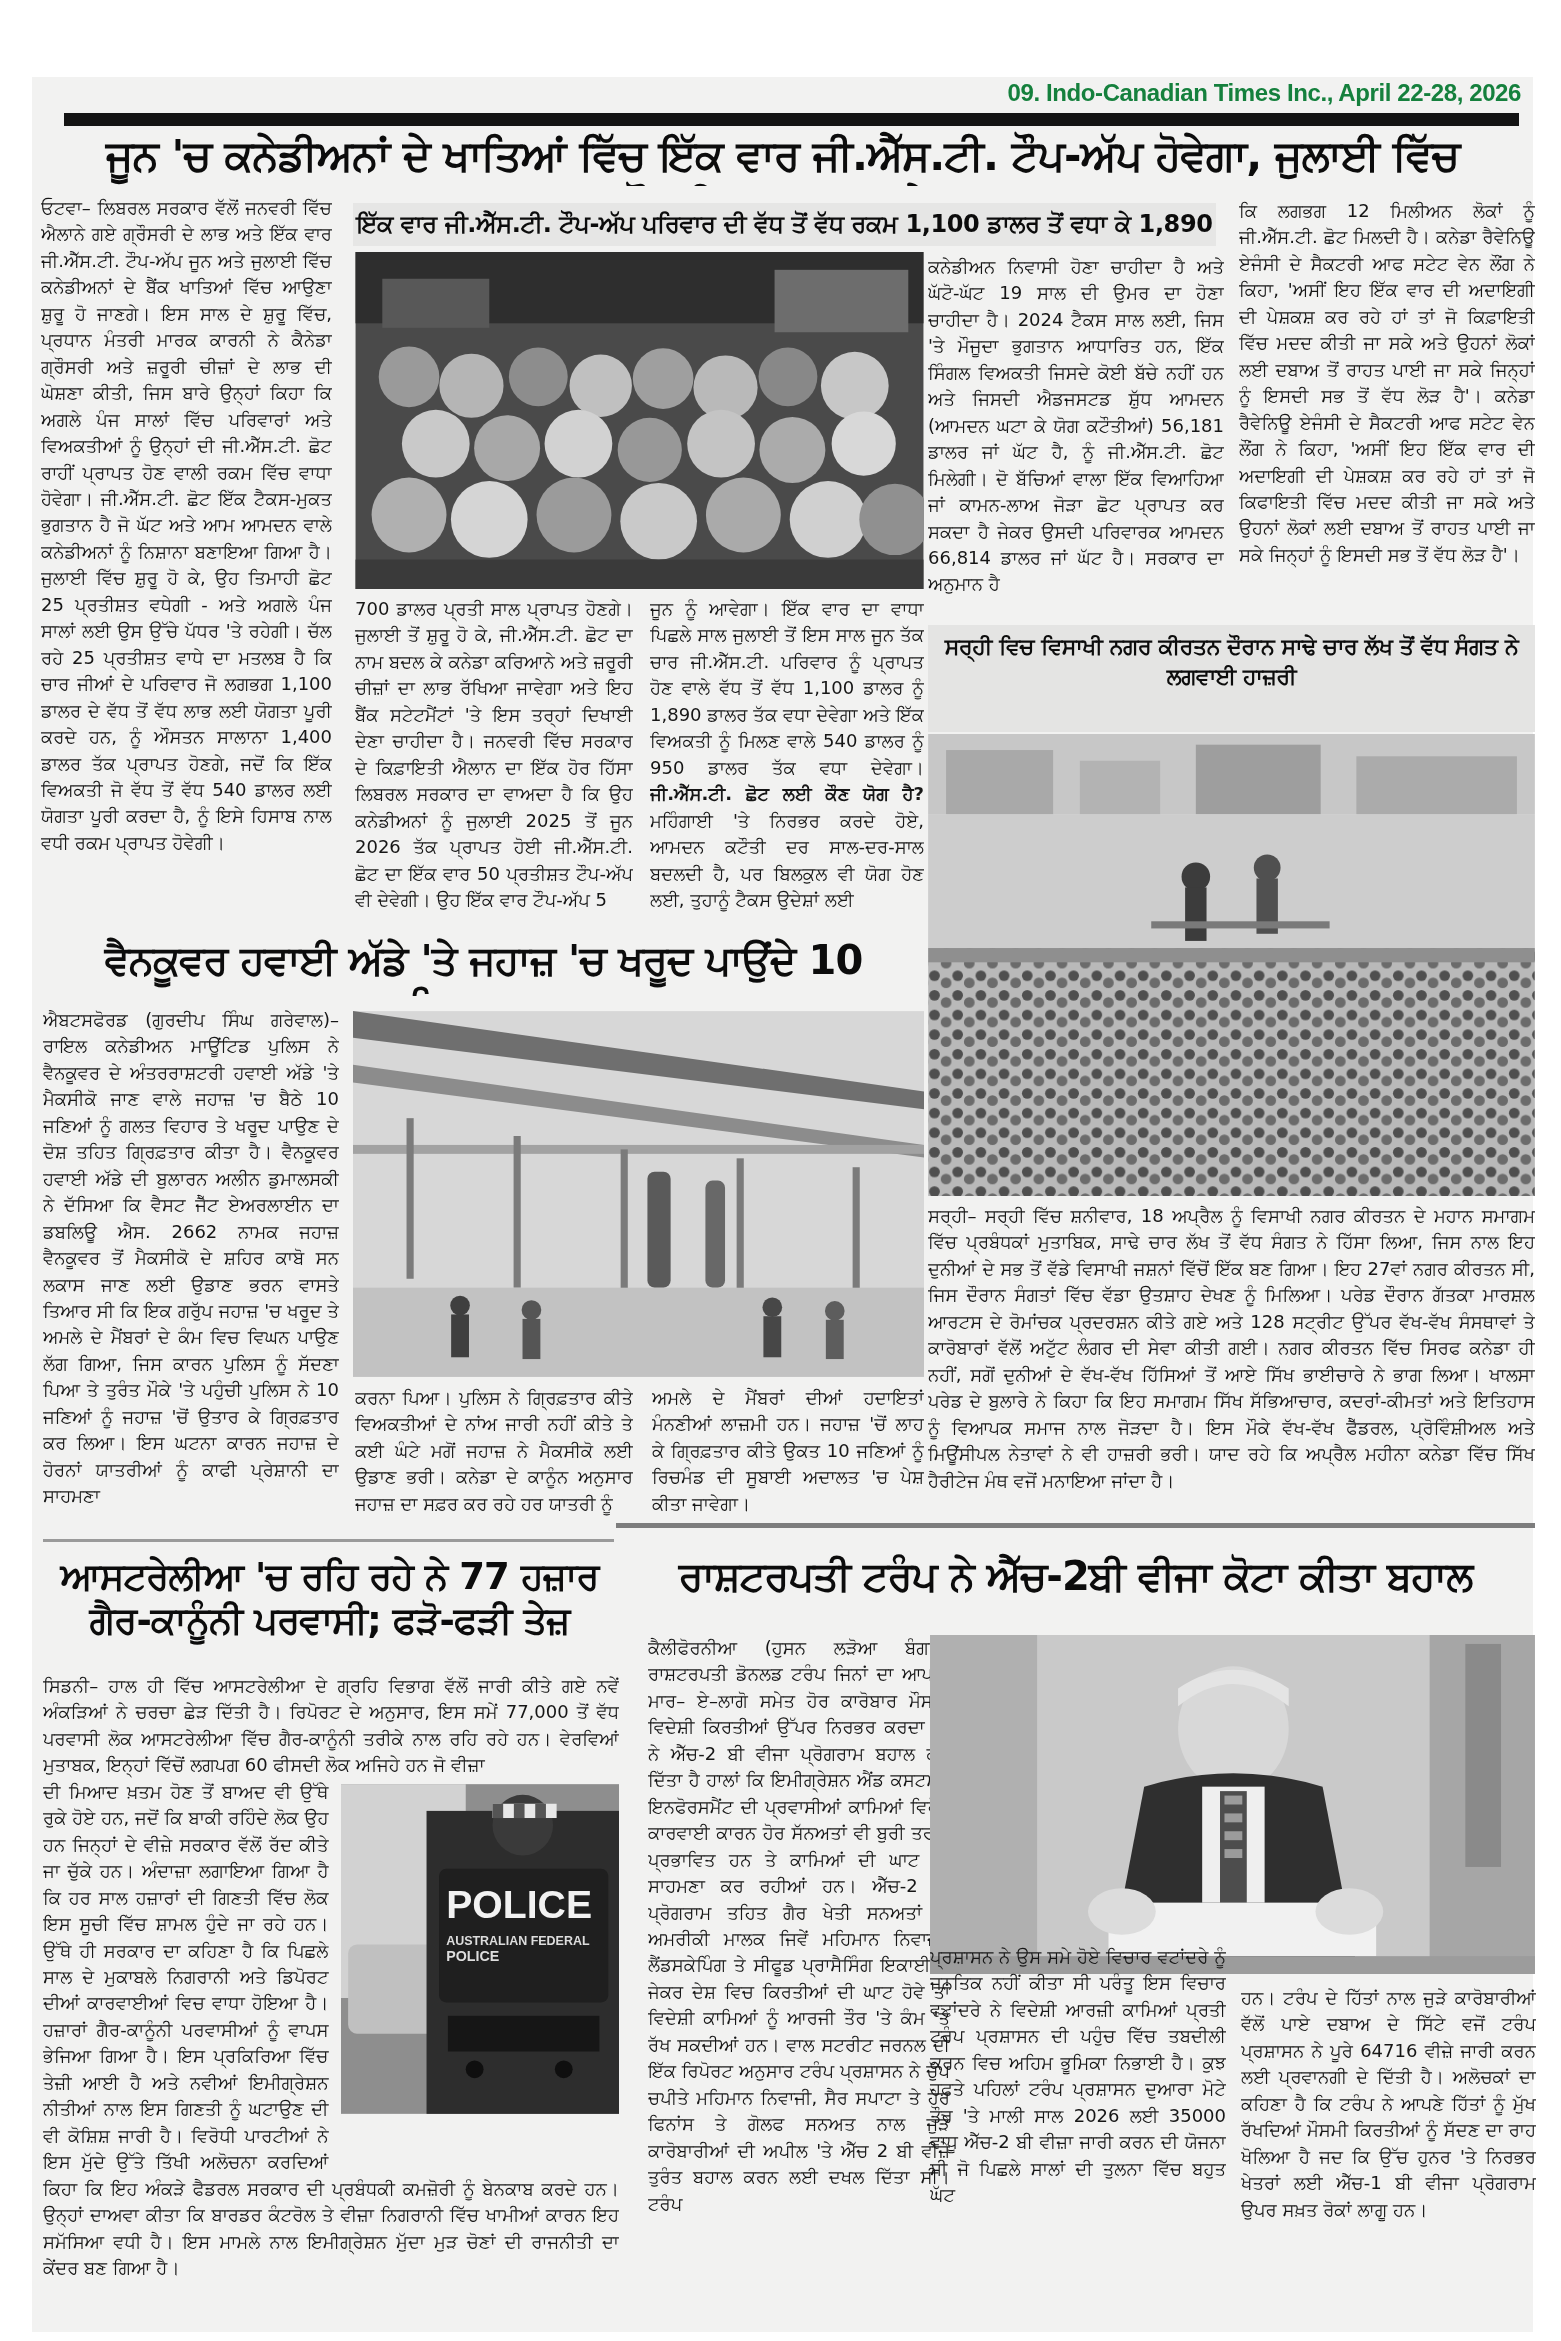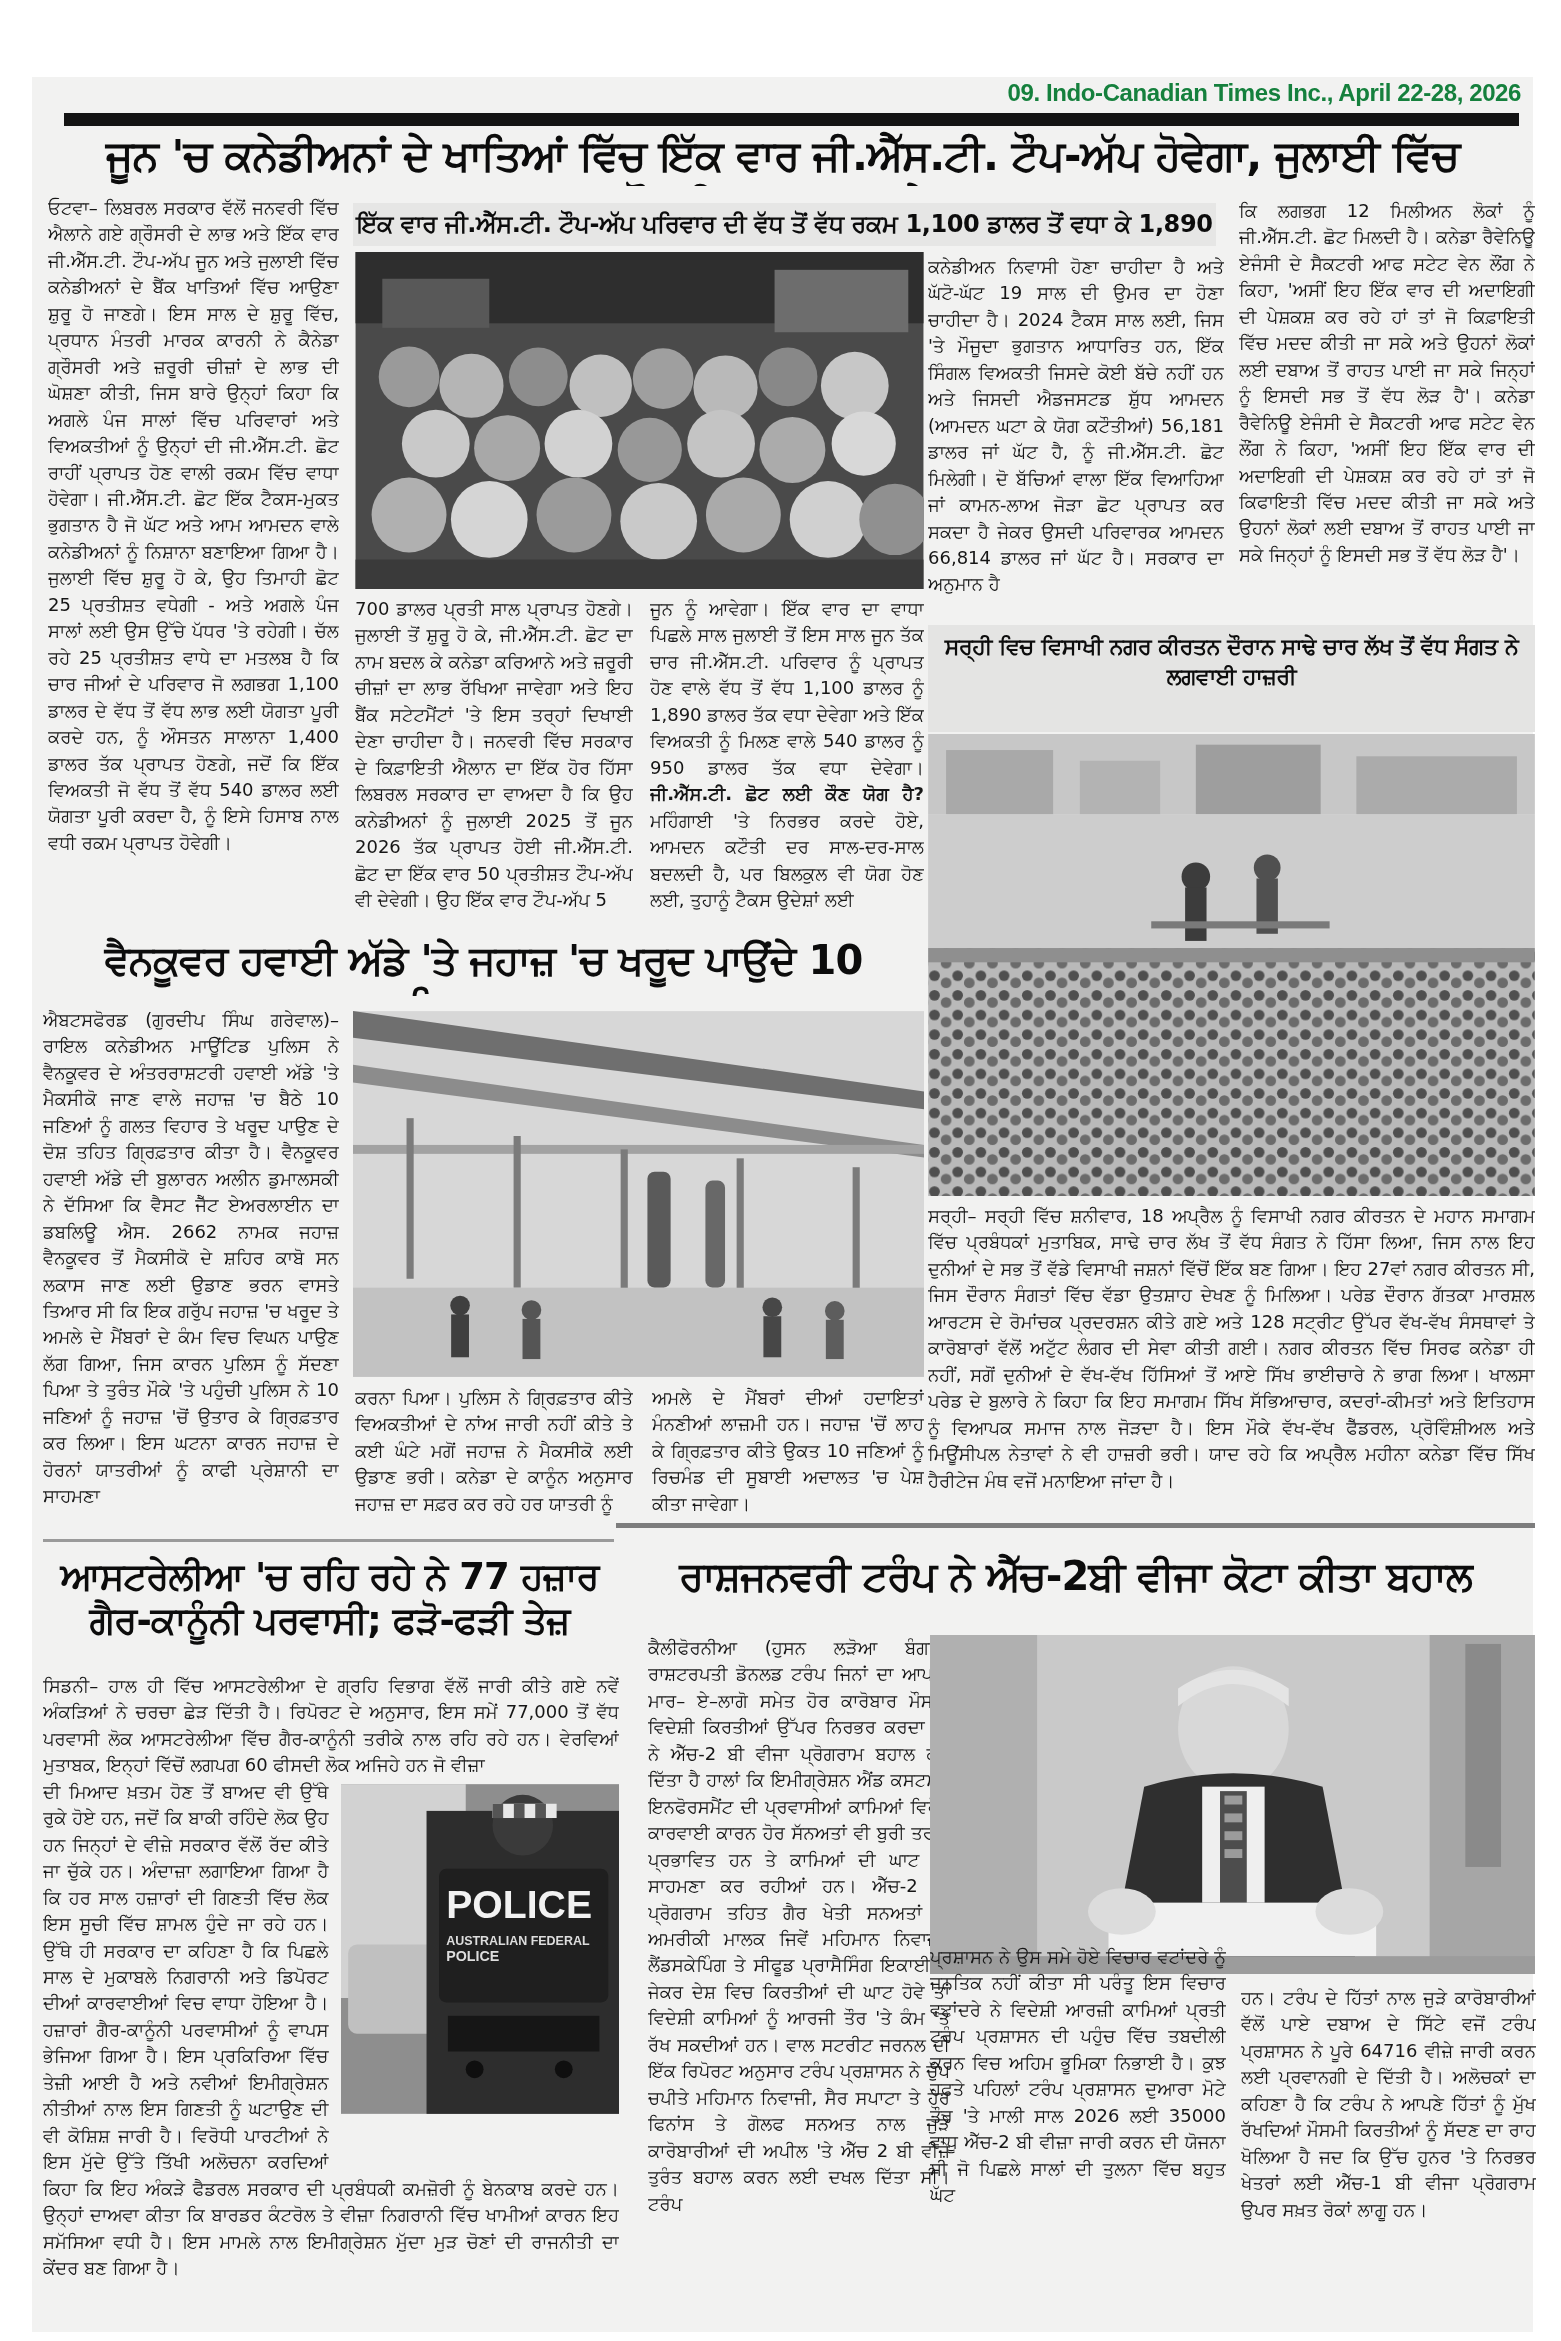--- a/index.html
+++ b/index.html
@@ -23,21 +23,21 @@
 </head>
 <body>
 
 <div class="scan-bg"></div>
 
 <div class="abs masthead" style="left:625px;top:79px;width:896px;height:30px;">09. Indo-Canadian Times Inc., April 22-28, 2026</div>
 <div class="abs rule-heavy" style="left:64px;top:113px;width:1455px;height:12.5px;"></div>
 
 <div class="abs headline headline-xl" style="left:46px;top:131px;width:1473px;height:55px;">ਜੂਨ 'ਚ ਕਨੇਡੀਅਨਾਂ ਦੇ ਖਾਤਿਆਂ ਵਿੱਚ ਇੱਕ ਵਾਰ ਜੀ.ਐੱਸ.ਟੀ. ਟੌਪ-ਅੱਪ ਹੋਵੇਗਾ, ਜੁਲਾਈ ਵਿੱਚ ਗ੍ਰੌਸਰੀ  ਦਾ ਲਾਭ ਆਵੇਗਾ</div>
 
-<div class="abs bodytxt" style="left:48px;top:195px;width:291px;height:734px;">
+<div class="abs bodytxt" style="left:41px;top:195px;width:291px;height:734px;">
     <p>ਓਟਵਾ– ਲਿਬਰਲ ਸਰਕਾਰ ਵੱਲੋਂ ਜਨਵਰੀ ਵਿੱਚ ਐਲਾਨੇ ਗਏ ਗ੍ਰੌਸਰੀ ਦੇ ਲਾਭ ਅਤੇ ਇੱਕ ਵਾਰ ਜੀ.ਐੱਸ.ਟੀ. ਟੌਪ-ਅੱਪ ਜੂਨ ਅਤੇ ਜੁਲਾਈ ਵਿੱਚ ਕਨੇਡੀਅਨਾਂ ਦੇ ਬੈਂਕ ਖਾਤਿਆਂ ਵਿੱਚ ਆਉਣਾ ਸ਼ੁਰੂ ਹੋ ਜਾਣਗੇ। ਇਸ ਸਾਲ ਦੇ ਸ਼ੁਰੂ ਵਿੱਚ, ਪ੍ਰਧਾਨ ਮੰਤਰੀ ਮਾਰਕ ਕਾਰਨੀ ਨੇ ਕੈਨੇਡਾ ਗ੍ਰੌਸਰੀ ਅਤੇ ਜ਼ਰੂਰੀ ਚੀਜ਼ਾਂ ਦੇ ਲਾਭ ਦੀ ਘੋਸ਼ਣਾ ਕੀਤੀ, ਜਿਸ ਬਾਰੇ ਉਨ੍ਹਾਂ ਕਿਹਾ ਕਿ ਅਗਲੇ ਪੰਜ ਸਾਲਾਂ ਵਿੱਚ ਪਰਿਵਾਰਾਂ ਅਤੇ ਵਿਅਕਤੀਆਂ ਨੂੰ ਉਨ੍ਹਾਂ ਦੀ ਜੀ.ਐੱਸ.ਟੀ. ਛੋਟ ਰਾਹੀਂ ਪ੍ਰਾਪਤ ਹੋਣ ਵਾਲੀ ਰਕਮ ਵਿੱਚ ਵਾਧਾ ਹੋਵੇਗਾ। ਜੀ.ਐੱਸ.ਟੀ. ਛੋਟ ਇੱਕ ਟੈਕਸ-ਮੁਕਤ ਭੁਗਤਾਨ ਹੈ ਜੋ ਘੱਟ ਅਤੇ ਆਮ ਆਮਦਨ ਵਾਲੇ ਕਨੇਡੀਅਨਾਂ ਨੂੰ ਨਿਸ਼ਾਨਾ ਬਣਾਇਆ ਗਿਆ ਹੈ। ਜੁਲਾਈ ਵਿੱਚ ਸ਼ੁਰੂ ਹੋ ਕੇ, ਉਹ ਤਿਮਾਹੀ ਛੋਟ 25 ਪ੍ਰਤੀਸ਼ਤ ਵਧੇਗੀ - ਅਤੇ ਅਗਲੇ ਪੰਜ ਸਾਲਾਂ ਲਈ ਉਸ ਉੱਚੇ ਪੱਧਰ 'ਤੇ ਰਹੇਗੀ। ਚੱਲ ਰਹੇ 25 ਪ੍ਰਤੀਸ਼ਤ ਵਾਧੇ ਦਾ ਮਤਲਬ ਹੈ ਕਿ ਚਾਰ ਜੀਆਂ ਦੇ ਪਰਿਵਾਰ ਜੋ ਲਗਭਗ 1,100 ਡਾਲਰ ਦੇ ਵੱਧ ਤੋਂ ਵੱਧ ਲਾਭ ਲਈ ਯੋਗਤਾ ਪੂਰੀ ਕਰਦੇ ਹਨ, ਨੂੰ ਔਸਤਨ ਸਾਲਾਨਾ 1,400 ਡਾਲਰ ਤੱਕ ਪ੍ਰਾਪਤ ਹੋਣਗੇ, ਜਦੋਂ ਕਿ ਇੱਕ ਵਿਅਕਤੀ ਜੋ ਵੱਧ ਤੋਂ ਵੱਧ 540 ਡਾਲਰ ਲਈ ਯੋਗਤਾ ਪੂਰੀ ਕਰਦਾ ਹੈ, ਨੂੰ ਇਸੇ ਹਿਸਾਬ ਨਾਲ ਵਧੀ ਰਕਮ ਪ੍ਰਾਪਤ ਹੋਵੇਗੀ।</p>
   </div>
 
 <div class="abs subhead-bar" style="left:353px;top:203px;width:863px;height:43px;">ਇੱਕ ਵਾਰ ਜੀ.ਐੱਸ.ਟੀ. ਟੌਪ-ਅੱਪ ਪਰਿਵਾਰ ਦੀ ਵੱਧ ਤੋਂ ਵੱਧ ਰਕਮ 1,100 ਡਾਲਰ ਤੋਂ ਵਧਾ ਕੇ 1,890 ਡਾਲਰ ਕਰ ਦੇਵੇਗਾ</div>
 
 <div class="abs" style="left:355px;top:252px;width:569px;height:337px;">
   <svg width="569" height="337" xmlns="http://www.w3.org/2000/svg" viewBox="0 0 637 378">
     <rect width="637" height="378" fill="#4a4a4a"></rect>
     <rect y="0" width="637" height="80" fill="#2e2e2e"></rect>
     <circle cx="60" cy="140" r="34" fill="#9a9a9a"></circle>
@@ -180,21 +180,21 @@
       <text x="118" y="180" font-family="Liberation Sans, sans-serif" font-size="14" font-weight="bold" fill="#dddddd">AUSTRALIAN FEDERAL</text>
       <text x="118" y="198" font-family="Liberation Sans, sans-serif" font-size="16" font-weight="bold" fill="#dddddd">POLICE</text>
       <rect x="120" y="260" width="170" height="40" fill="#161616"></rect>
       <circle cx="150" cy="320" r="10" fill="#0f0f0f"></circle>
         <circle cx="250" cy="320" r="10" fill="#0f0f0f"></circle>
     </svg>
   </div>
   <p><span>ਦੀ ਮਿਆਦ ਖ਼ਤਮ ਹੋਣ ਤੋਂ ਬਾਅਦ ਵੀ ਉੱਥੇ ਰੁਕੇ ਹੋਏ ਹਨ, ਜਦੋਂ ਕਿ ਬਾਕੀ ਰਹਿੰਦੇ ਲੋਕ ਉਹ ਹਨ ਜਿਨ੍ਹਾਂ ਦੇ ਵੀਜ਼ੇ ਸਰਕਾਰ ਵੱਲੋਂ ਰੱਦ ਕੀਤੇ ਜਾ ਚੁੱਕੇ ਹਨ। ਅੰਦਾਜ਼ਾ ਲਗਾਇਆ ਗਿਆ ਹੈ ਕਿ ਹਰ ਸਾਲ ਹਜ਼ਾਰਾਂ ਦੀ ਗਿਣਤੀ ਵਿੱਚ ਲੋਕ ਇਸ ਸੂਚੀ ਵਿੱਚ ਸ਼ਾਮਲ ਹੁੰਦੇ ਜਾ ਰਹੇ ਹਨ। ਉੱਥੇ ਹੀ ਸਰਕਾਰ ਦਾ ਕਹਿਣਾ </span><span>ਹੈ ਕਿ ਪਿਛਲੇ ਸਾਲ ਦੇ ਮੁਕਾਬਲੇ ਨਿਗਰਾਨੀ ਅਤੇ ਡਿਪੋਰਟ ਦੀਆਂ ਕਾਰਵਾਈਆਂ ਵਿਚ ਵਾਧਾ ਹੋਇਆ ਹੈ। ਹਜ਼ਾਰਾਂ ਗੈਰ-ਕਾਨੂੰਨੀ ਪਰਵਾਸੀਆਂ ਨੂੰ ਵਾਪਸ ਭੇਜਿਆ ਗਿਆ ਹੈ। ਇਸ ਪ੍ਰਕਿਰਿਆ ਵਿੱਚ ਤੇਜ਼ੀ ਆਈ ਹੈ ਅਤੇ ਨਵੀਆਂ ਇਮੀਗ੍ਰੇਸ਼ਨ ਨੀਤੀਆਂ ਨਾਲ ਇਸ ਗਿਣਤੀ ਨੂੰ ਘਟਾਉਣ ਦੀ ਵੀ ਕੋਸ਼ਿਸ਼ ਜਾਰੀ ਹੈ। ਵਿਰੋਧੀ ਪਾਰਟੀਆਂ ਨੇ ਇਸ ਮੁੱਦੇ ਉੱਤੇ ਤਿੱਖੀ ਅਲੋਚਨਾ ਕਰਦਿਆਂ ਕਿਹਾ ਕਿ ਇਹ ਅੰਕੜੇ ਫੈਡਰਲ ਸਰਕਾਰ ਦੀ ਪ੍ਰਬੰਧਕੀ ਕਮਜ਼ੋਰੀ ਨੂੰ ਬੇਨਕਾਬ ਕਰਦੇ ਹਨ। ਉਨ੍ਹਾਂ ਦਾਅਵਾ ਕੀਤਾ ਕਿ ਬਾਰਡਰ ਕੰਟਰੋਲ ਤੇ ਵੀਜ਼ਾ ਨਿਗਰਾਨੀ ਵਿੱਚ ਖਾਮੀਆਂ ਕਾਰਨ ਇਹ ਸਮੱਸਿਆ ਵਧੀ ਹੈ। ਇਸ ਮਾਮਲੇ ਨਾਲ ਇਮੀਗ੍ਰੇਸ਼ਨ ਮੁੱਦਾ ਮੁੜ ਚੋਣਾਂ ਦੀ ਰਾਜਨੀਤੀ ਦਾ ਕੇਂਦਰ ਬਣ ਗਿਆ ਹੈ।</span></p>
 </div>
 
-<div class="abs headline headline-lg" style="left:616px;top:1553px;width:919px;height:57px;">ਰਾਸ਼ਜਨਵਰੀ ਟਰੰਪ ਨੇ ਐੱਚ-2ਬੀ ਵੀਜਾ ਕੋਟਾ ਕੀਤਾ ਬਹਾਲ</div>
+<div class="abs headline headline-lg" style="left:616px;top:1553px;width:919px;height:57px;">ਰਾਸ਼ਟਰਪਤੀ ਟਰੰਪ ਨੇ ਐੱਚ-2ਬੀ ਵੀਜਾ ਕੋਟਾ ਕੀਤਾ ਬਹਾਲ</div>
 
 <div class="abs bodytxt" style="left:648px;top:1635px;width:302px;height:703px;">
     <p>ਕੈਲੀਫੋਰਨੀਆ (ਹੁਸਨ ਲੜੋਆ ਬੰਗਾ)– ਰਾਸ਼ਟਰਪਤੀ ਡੋਨਲਡ ਟਰੰਪ ਜਿਨਾਂ ਦਾ ਆਪਣਾ ਮਾਰ– ਏ–ਲਾਗੋ ਸਮੇਤ ਹੋਰ ਕਾਰੋਬਾਰ ਮੌਸਮੀ ਵਿਦੇਸ਼ੀ ਕਿਰਤੀਆਂ ਉੱਪਰ ਨਿਰਭਰ ਕਰਦਾ ਹੈ, ਨੇ ਐੱਚ-2 ਬੀ ਵੀਜਾ ਪ੍ਰੋਗਰਾਮ ਬਹਾਲ ਕਰ ਦਿੱਤਾ ਹੈ ਹਾਲਾਂ ਕਿ ਇਮੀਗ੍ਰੇਸ਼ਨ ਐਂਡ ਕਸਟਮਜ ਇਨਫੋਰਸਮੈਂਟ ਦੀ ਪ੍ਰਵਾਸੀਆਂ ਕਾਮਿਆਂ ਵਿਰੁੱਧ ਕਾਰਵਾਈ ਕਾਰਨ ਹੋਰ ਸੱਨਅਤਾਂ ਵੀ ਬੁਰੀ ਤਰ੍ਹਾਂ ਪ੍ਰਭਾਵਿਤ ਹਨ ਤੇ ਕਾਮਿਆਂ ਦੀ ਘਾਟ ਦਾ ਸਾਹਮਣਾ ਕਰ ਰਹੀਆਂ ਹਨ। ਐੱਚ-2 ਬੀ ਪ੍ਰੋਗਰਾਮ ਤਹਿਤ ਗੈਰ ਖੇਤੀ ਸਨਅਤਾਂ ਦੇ ਅਮਰੀਕੀ ਮਾਲਕ ਜਿਵੇਂ ਮਹਿਮਾਨ ਨਿਵਾਜੀ, ਲੈਂਡਸਕੇਪਿੰਗ ਤੇ ਸੀਫੂਡ ਪ੍ਰਾਸੈਸਿੰਗ ਇਕਾਈਆਂ ਜੇਕਰ ਦੇਸ਼ ਵਿਚ ਕਿਰਤੀਆਂ ਦੀ ਘਾਟ ਹੋਵੇ ਤਾਂ ਵਿਦੇਸ਼ੀ ਕਾਮਿਆਂ ਨੂੰ ਆਰਜੀ ਤੌਰ 'ਤੇ ਕੰਮ 'ਤੇ ਰੱਖ ਸਕਦੀਆਂ ਹਨ। ਵਾਲ ਸਟਰੀਟ ਜਰਨਲ ਦੀ ਇੱਕ ਰਿਪੋਰਟ ਅਨੁਸਾਰ ਟਰੰਪ ਪ੍ਰਸ਼ਾਸਨ ਨੇ ਚੁੱਪ ਚਪੀਤੇ ਮਹਿਮਾਨ ਨਿਵਾਜੀ, ਸੈਰ ਸਪਾਟਾ ਤੇ ਹੋਰ ਫਿਨਾਂਸ ਤੇ ਗੋਲਫ ਸਨਅਤ ਨਾਲ ਜੁੜੇ ਕਾਰੋਬਾਰੀਆਂ ਦੀ ਅਪੀਲ 'ਤੇ ਐੱਚ 2 ਬੀ ਵੀਜ਼ੇ ਤੁਰੰਤ ਬਹਾਲ ਕਰਨ ਲਈ ਦਖਲ ਦਿੱਤਾ ਸੀ। ਟਰੰਪ</p>
   </div>
 
 <div class="abs" style="left:930px;top:1635px;width:605px;height:339px;">
   <svg width="605" height="339" xmlns="http://www.w3.org/2000/svg" viewBox="0 0 678 380">
     <rect width="678" height="380" fill="#c9c9c9"></rect>
     <rect x="0" y="0" width="120" height="380" fill="#b0b0b0"></rect>
     <rect x="560" y="0" width="118" height="380" fill="#a6a6a6"></rect>

